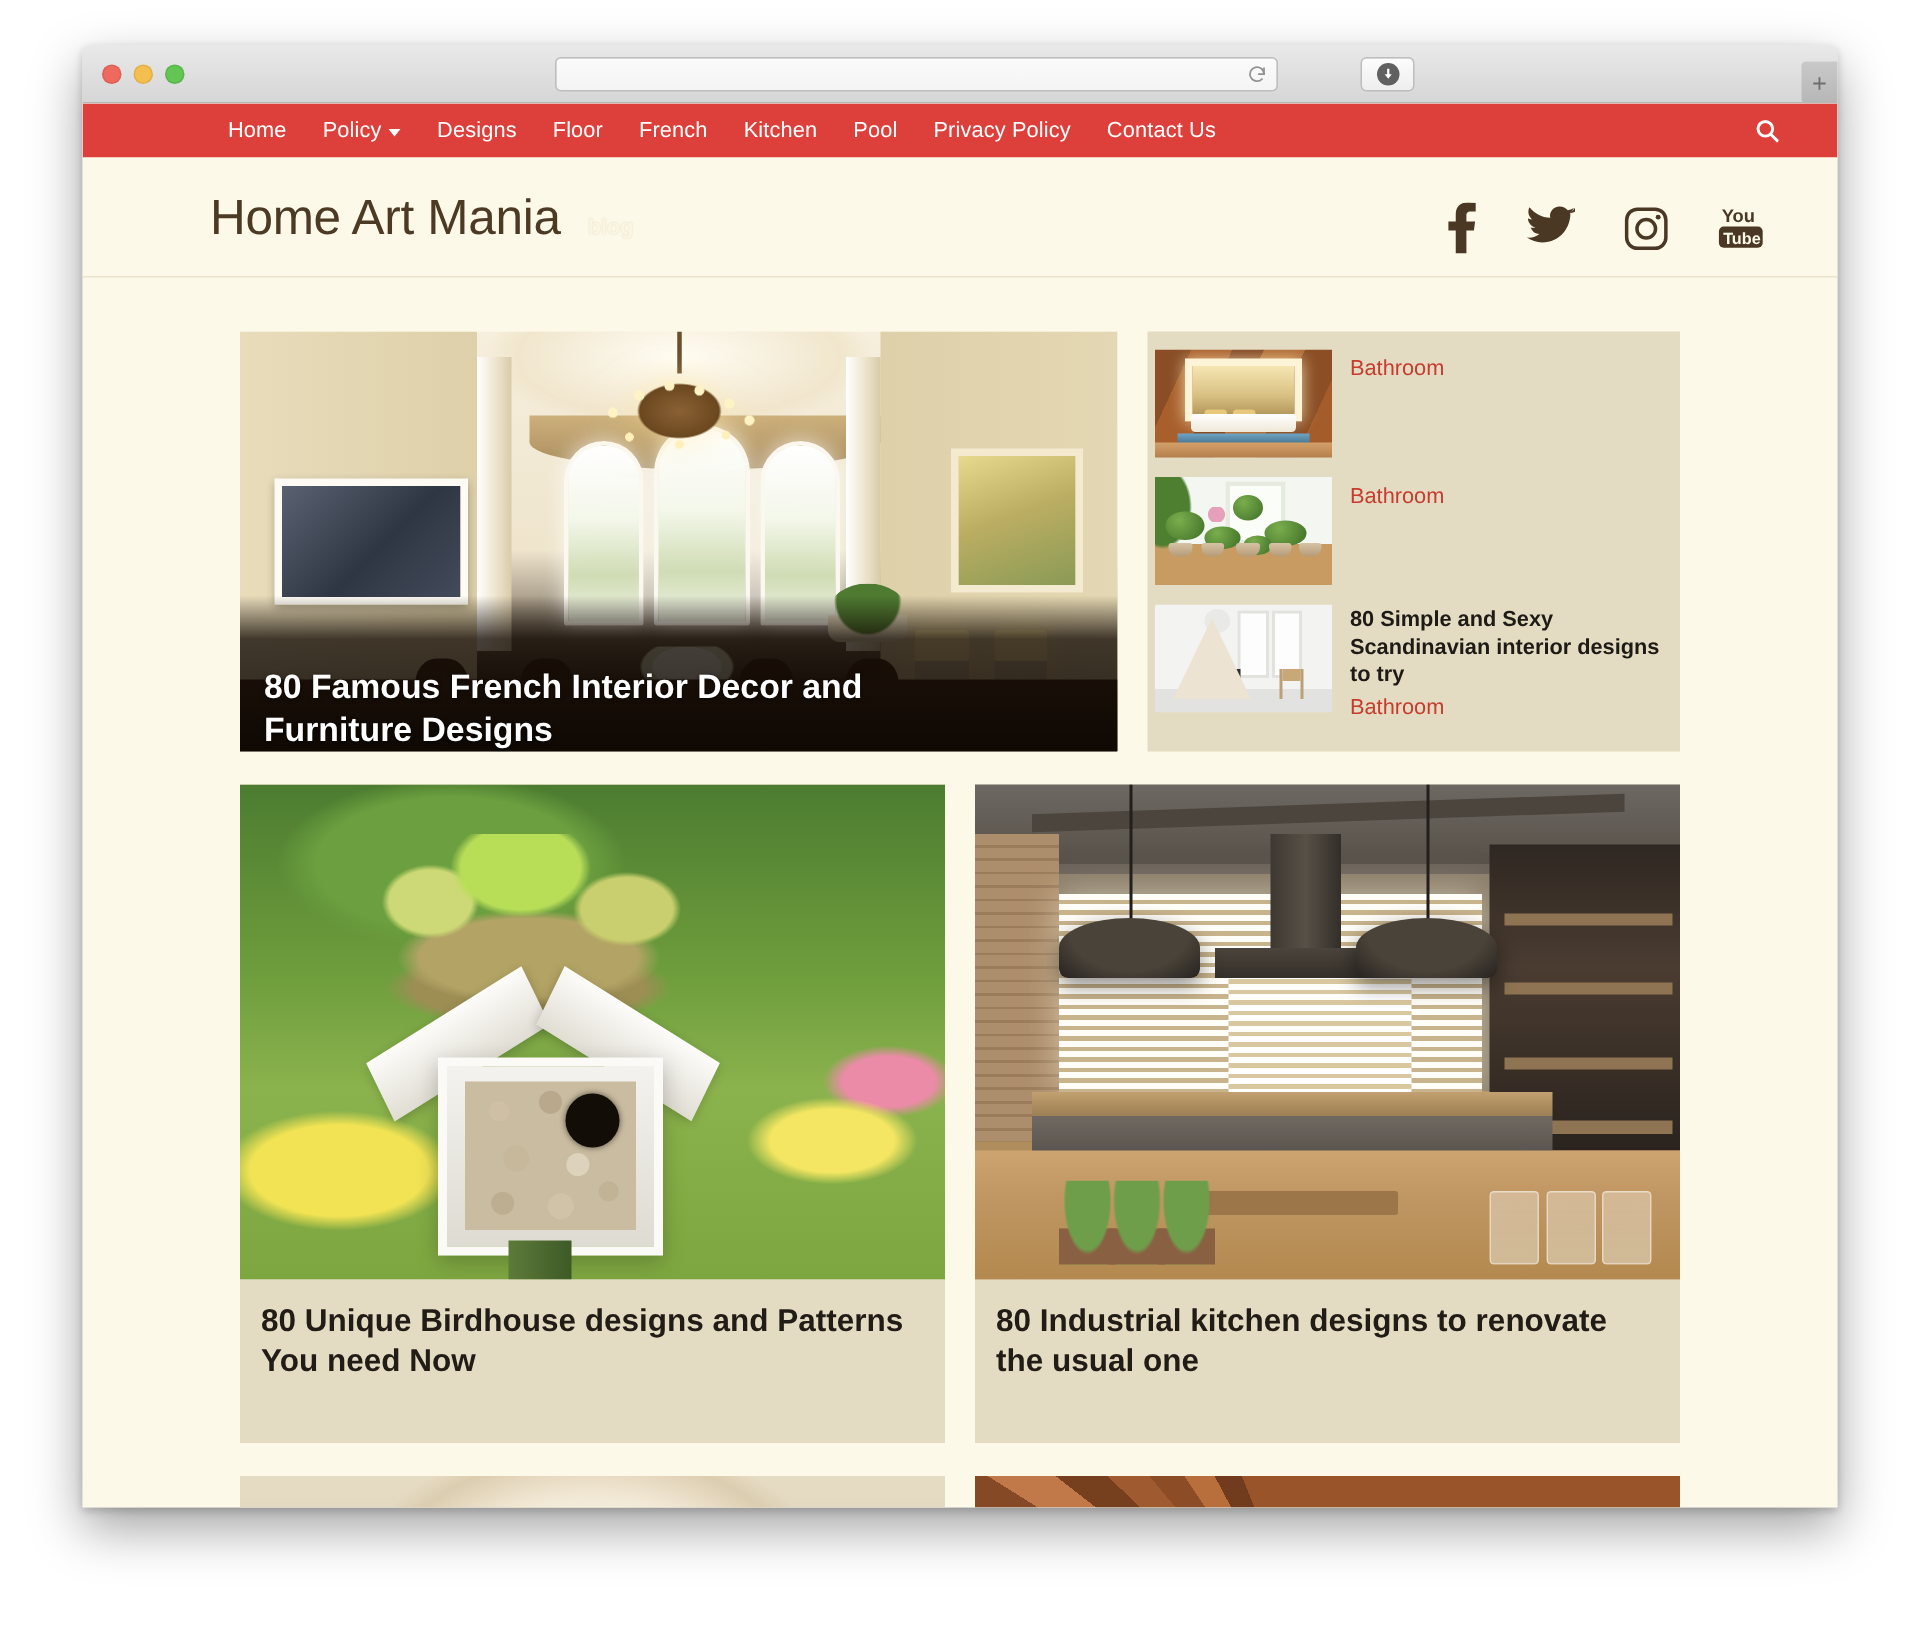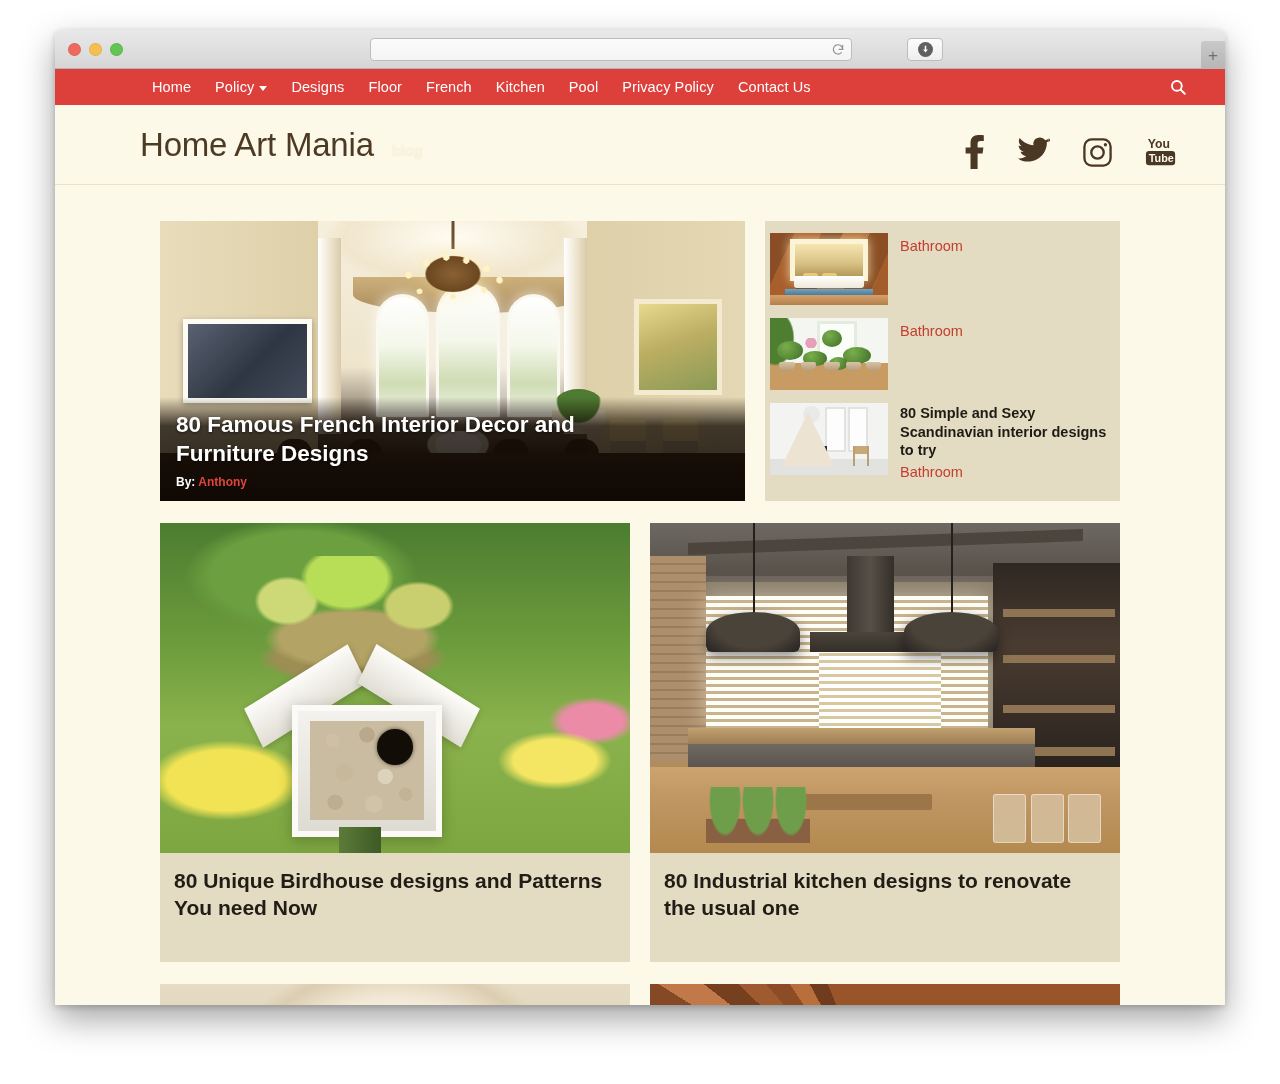--- a/index.html
+++ b/index.html
@@ -208,21 +208,21 @@
     width: 585px;
     height: 280px;
     overflow: hidden;
     cursor: pointer;
     flex: none;
   }
   .hero-img { position: absolute; inset: 0; }
   .hero-overlay {
     position: absolute;
     left: 0; right: 0; bottom: 0;
-    padding: 14px 16px 12px 16px;
+    padding: 14px 16px 0 16px;
     background: linear-gradient(to bottom, rgba(18,10,4,0.0), rgba(18,10,4,0.78) 28%, rgba(15,8,3,0.88));
     height: 104px;
     display: flex;
     flex-direction: column;
     justify-content: flex-end;
   }
   .hero-title {
     color: #ffffff;
     font-size: 22.5px;
     font-weight: bold;
@@ -772,23 +772,20 @@
               <div class="flowers"></div>
               <div class="chair c1"></div>
                 <div class="chair c2"></div>
               <div class="chair c3"></div>
                 <div class="chair c4"></div>
               <div class="table"></div>
             </div>
           </div>
           <div class="hero-overlay">
             <h2 class="hero-title">80 Famous French Interior Decor and Furniture Designs</h2>
-            <div class="hero-byline">
-              <span>By:</span><span class="hero-author">Anthony</span>
-            </div>
           </div>
         </article>
 
         <aside class="sidelist">
 
           <article class="side-item">
             <div class="side-thumb">
               <div class="ph japanese">
                 <div class="niche"></div>
                 <div class="pillow pl1"></div>

